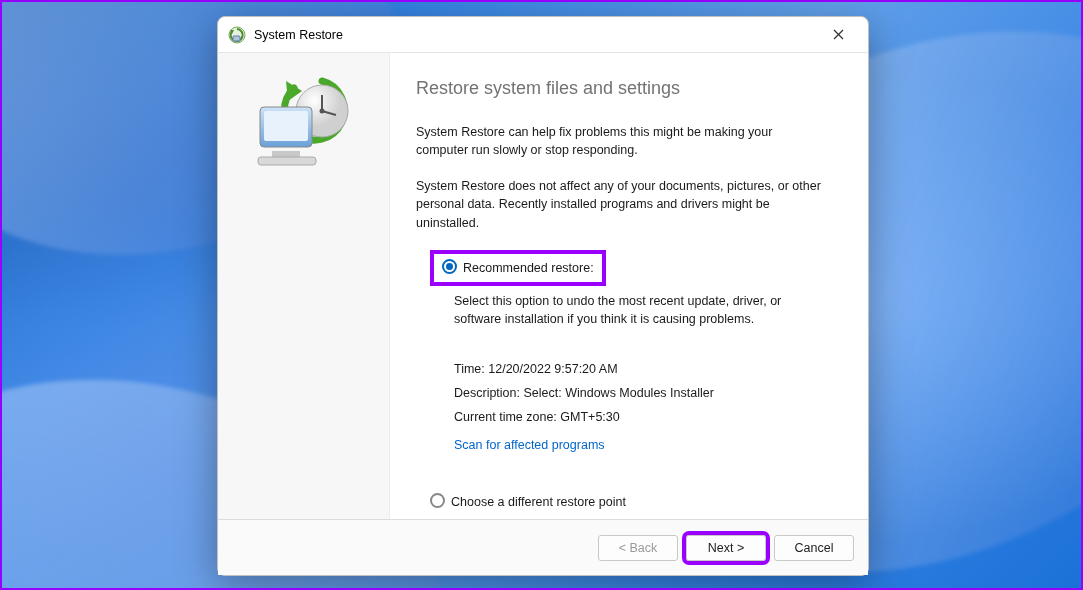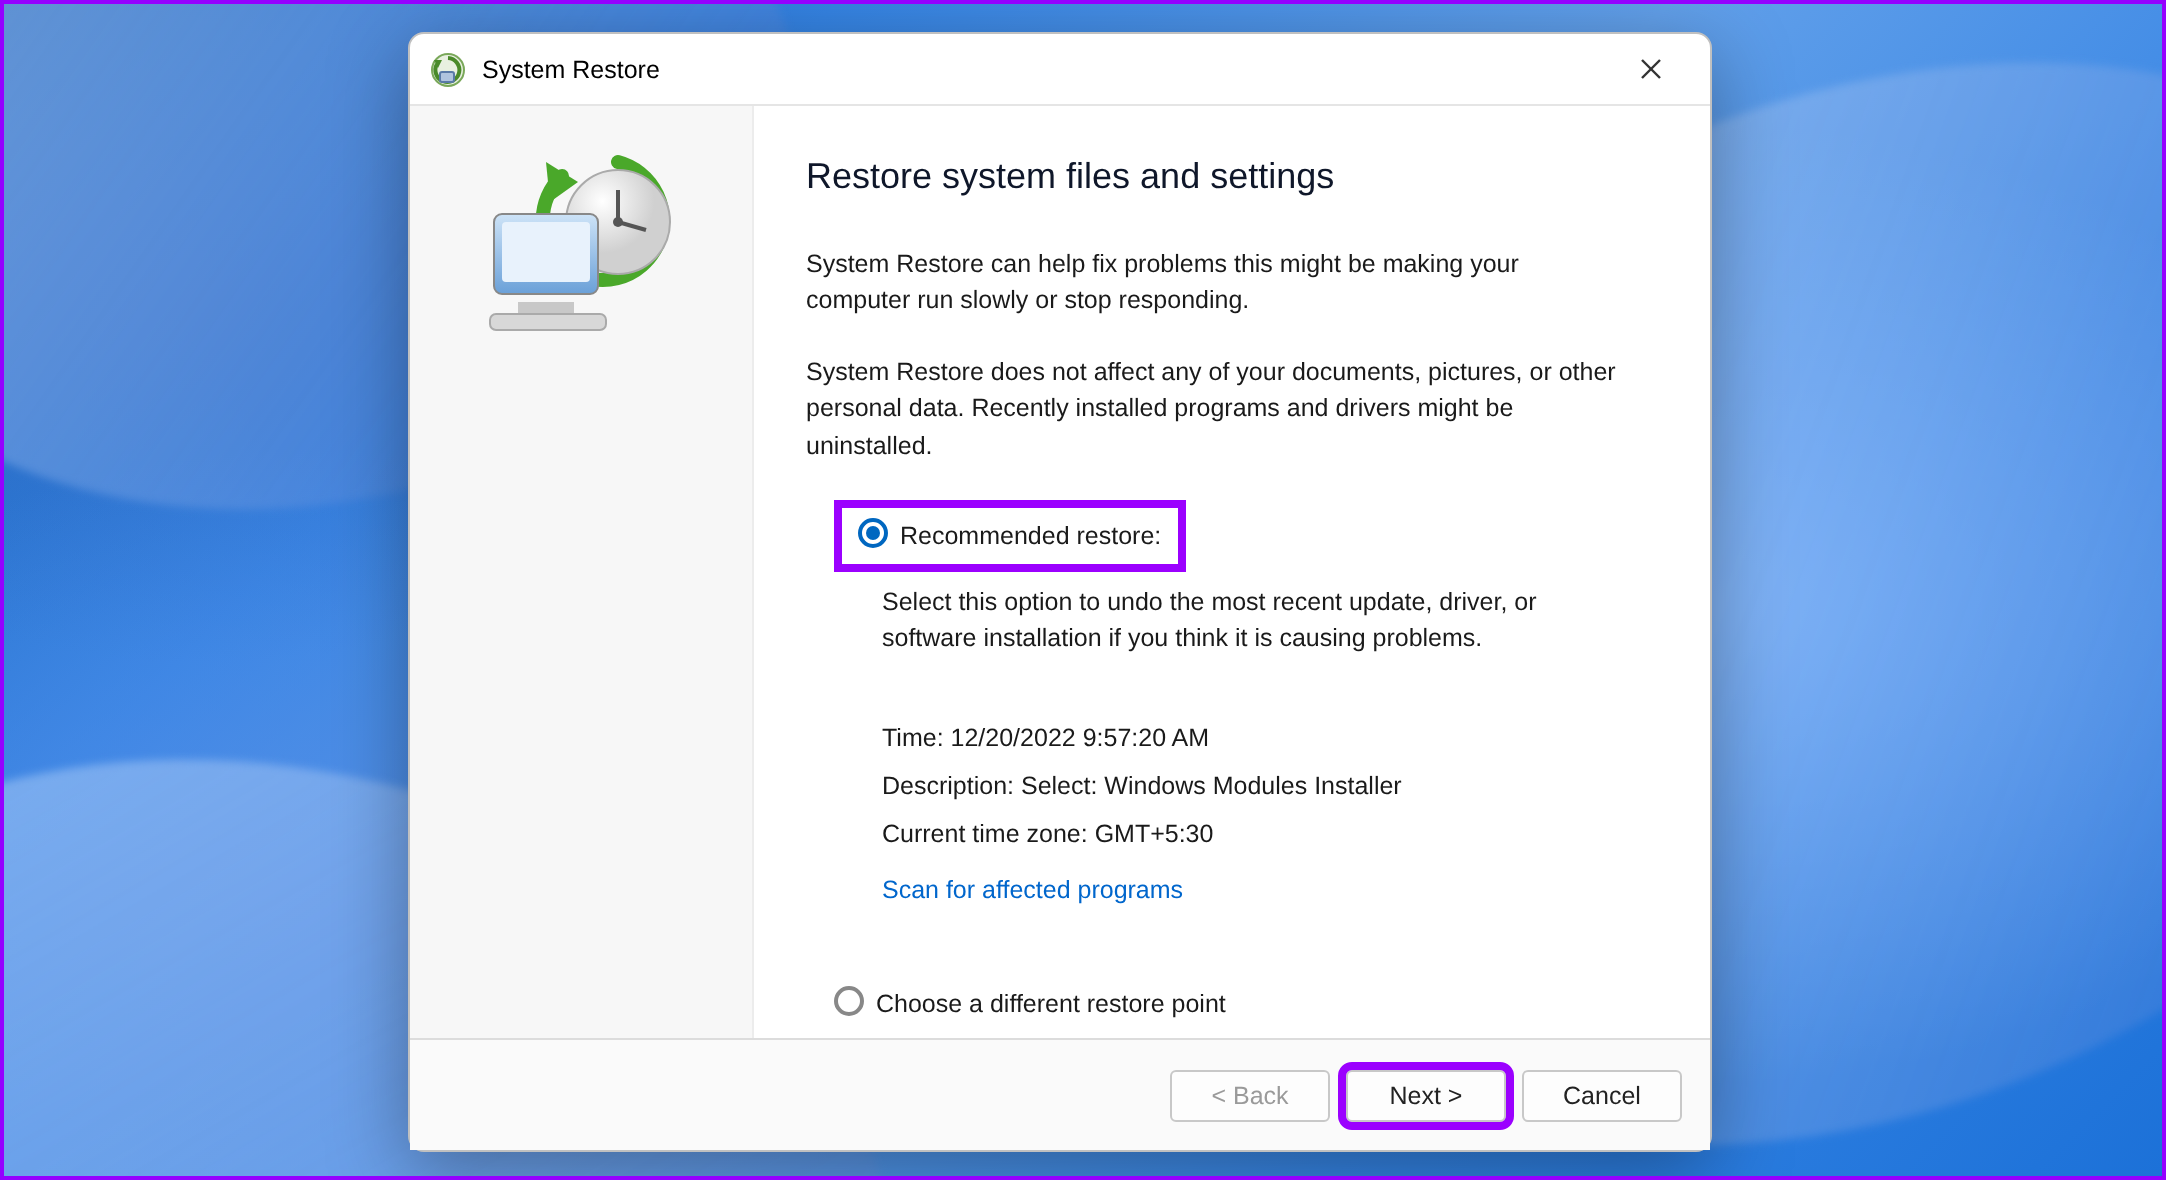--- a/index.html
+++ b/index.html
@@ -29,21 +29,21 @@
     border-radius: 50%;
     background: linear-gradient(135deg, rgba(200,225,255,0.5), rgba(30,90,200,0.3));
     filter: blur(2px);
   }
   .s1 { width: 700px; height: 500px; top: 50px; right: -200px; transform: rotate(-25deg); }
   .s2 { width: 600px; height: 400px; bottom: -200px; left: -150px; transform: rotate(15deg); }
   .s3 { width: 500px; height: 350px; top: -100px; left: -100px; transform: rotate(-10deg); }
 
   .window {
     position: absolute;
-    left: 202px;
+    left: 215px;
     top: 14px;
     width: 652px;
     height: 560px;
     background: #ffffff;
     border: 1px solid #c0c0c0;
     border-radius: 8px;
     box-shadow: 0 10px 40px rgba(0,0,0,0.35);
     display: flex;
     flex-direction: column;
   }
@@ -88,21 +88,21 @@
   .content {
     flex: 1;
     padding: 22px 30px 10px 26px;
     font-size: 12.5px;
     color: #1a1a1a;
     line-height: 1.45;
   }
   .content h1 {
     font-size: 18px;
     font-weight: 400;
-    color: #0f172a;
+    color: #737373;
     margin-bottom: 22px;
   }
   .para { margin-bottom: 18px; max-width: 410px; }
 
   .option-group { margin-left: 14px; margin-top: 8px; }
   .radio-row { display: flex; margin-bottom: 6px; }
   .radio-row.hl { border: 4px solid #9b00ff; padding: 5px 8px; display: inline-flex; }
   .radio {
     width: 15px; height: 15px; border-radius: 50%;
     border: 2px solid #888; margin-right: 6px;

